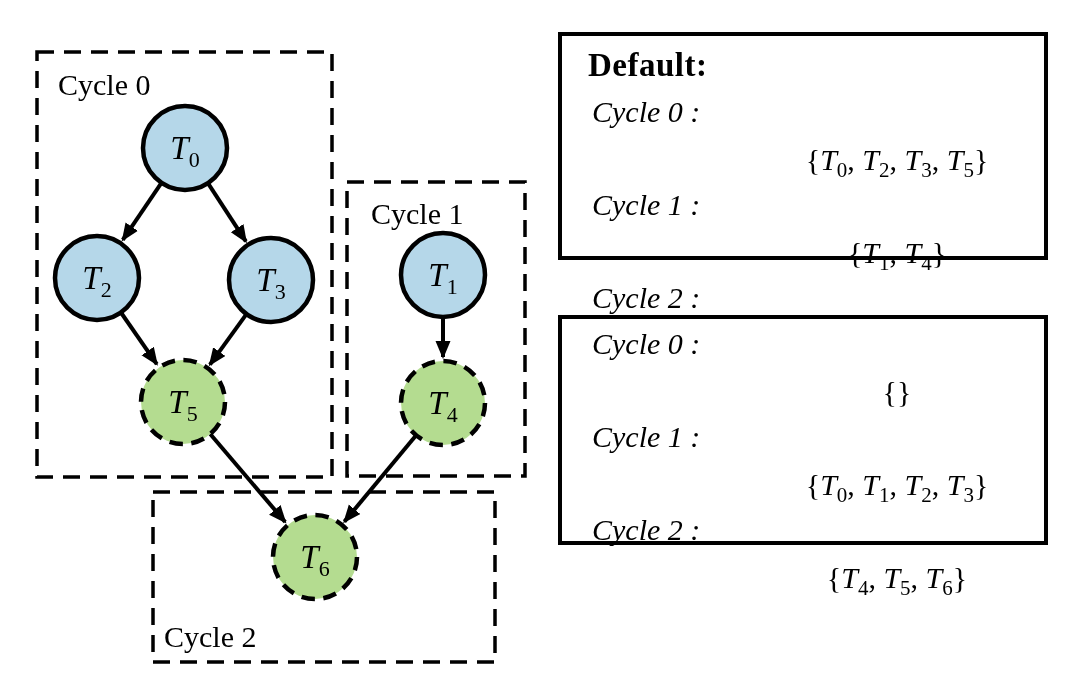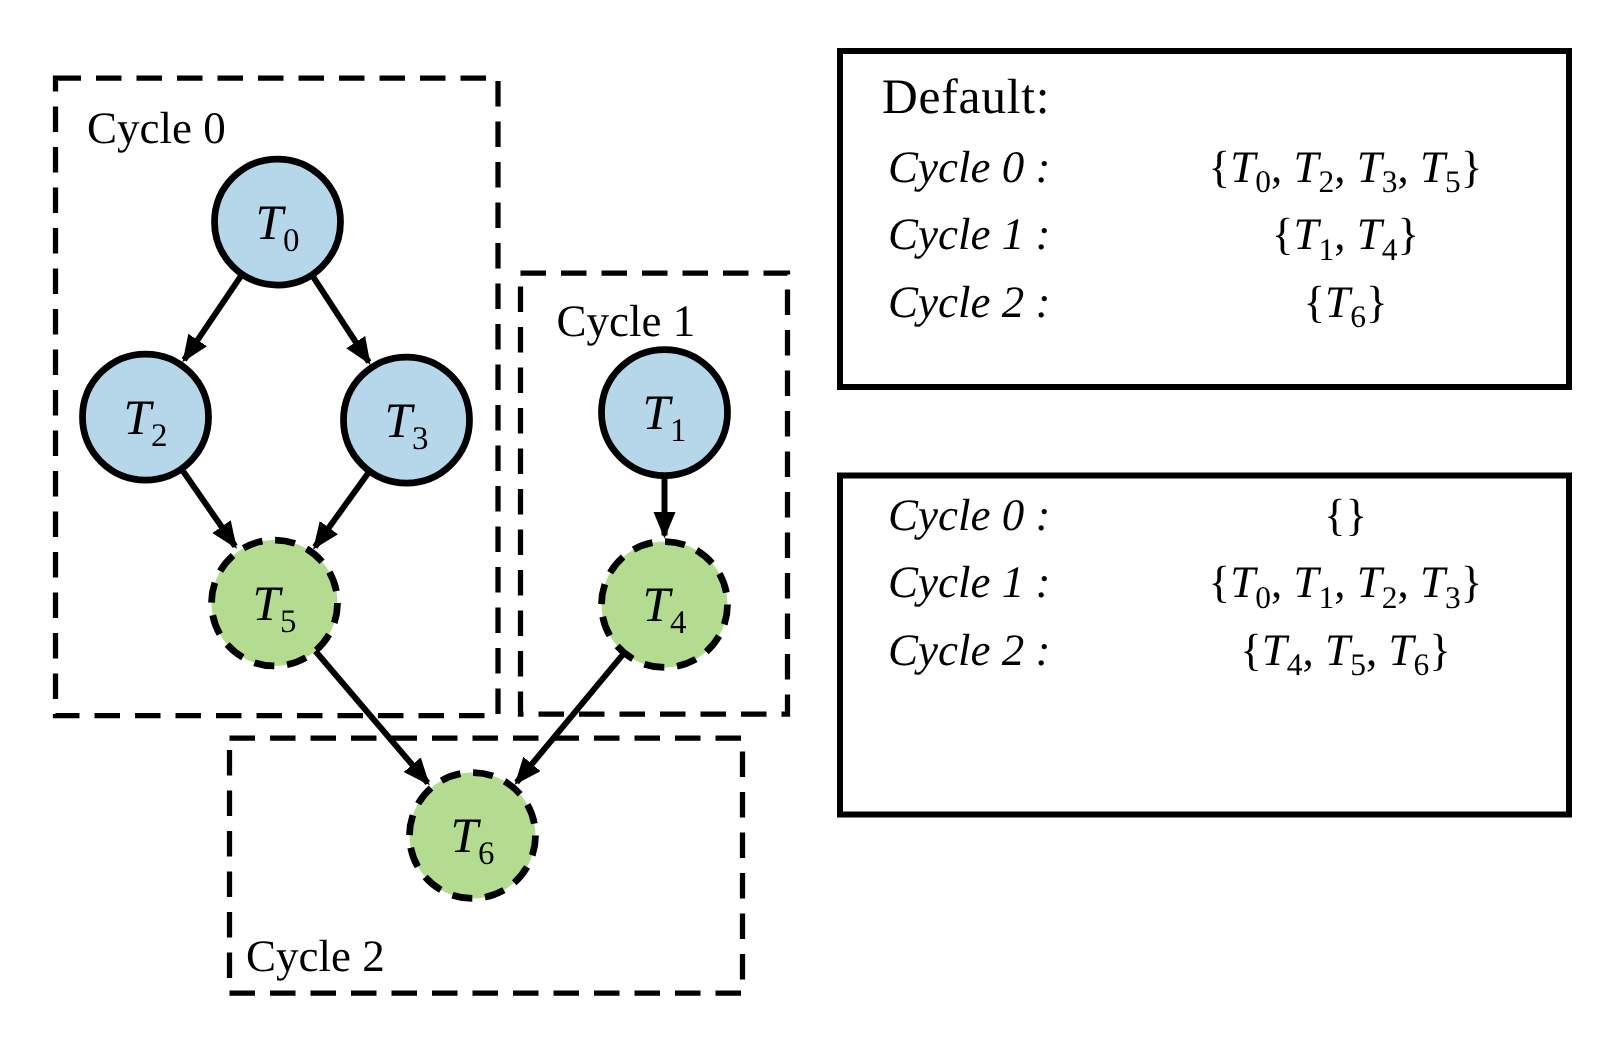--- a/index.html
+++ b/index.html
@@ -14,27 +14,27 @@
   .node-main  { font-size:33px; font-style:italic; }
   .node-sub   { font-size:22px; }
 
   .panel {
     position:absolute; left:558px; width:490px; box-sizing:border-box;
     border:4px solid #000; background:#ffffff;
   }
   #panel-default  { top:32px;  height:228px; }
   #panel-grouping { top:315px; height:230px; }
   .panel-title {
-    font-weight:normal; font-size:33px; padding:11px 0 3px 26px;
+    font-weight:bold; font-size:33px; padding:11px 0 3px 26px;
     letter-spacing:0.5px;
   }
   .rows { margin-top:2px; }
   .row { display:flex; font-size:30px; line-height:45px; }
   .row-label { width:218px; padding-left:30px; white-space:pre; box-sizing:border-box;font-style:italic; }
-  .row-set { flex:1; text-align:center; padding-right:30px; white-space:pre; }
+  .row-set { flex:1; text-align:center; padding-right:30px; white-space:pre;margin-top:48px; }
   .row-set i { font-style:italic; }
   .row-set sub { font-size:0.70em; line-height:0; }
 </style>
 </head>
 <body>
 
 <svg id="graph-svg" width="558" height="695" viewBox="0 0 558 695">
     <defs>
       <marker id="arrow" markerUnits="userSpaceOnUse" markerWidth="22" markerHeight="18" refX="16" refY="7.5" orient="auto">
         <path d="M0,0 L18,7.5 L0,15 z" fill="#000"></path>

